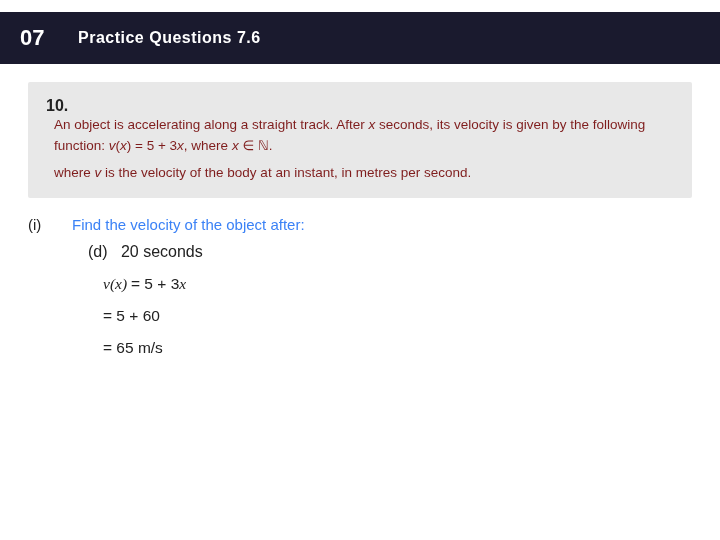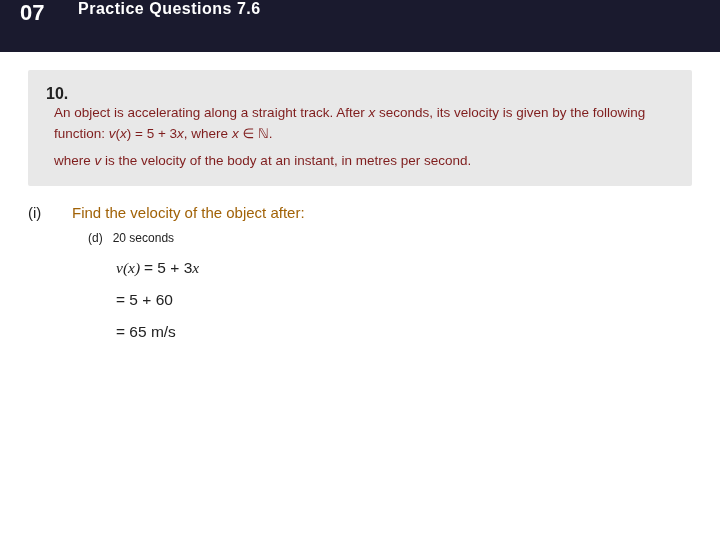--- a/index.html
+++ b/index.html
@@ -17,23 +17,25 @@
     .page {
       width: 720px;
       height: 540px;
       position: relative;
       padding: 0;
     }
 
     
     .header {
       display: flex;
+      align-items: center;
       background: #1a1a2e;
       height: 52px;
       padding: 0 20px;
+      margin-top: 12px;
     }
 
     .header-num {
       color: #ffffff;
       font-family: Arial, sans-serif;
       font-size: 22px;
       font-weight: bold;
       margin-right: 20px;
       min-width: 38px;
     }
@@ -103,39 +105,39 @@
     .part-label {
       font-family: Arial, sans-serif;
       font-size: 15px;
       min-width: 44px;
       color: #222;
     }
 
     .part-text {
       font-family: Arial, sans-serif;
       font-size: 15px;
-      color: #a16207;
+      color: #3b82f6;
     }
 
     .solution-block {
       padding-left: 60px;
       margin-top: 4px;
     }
 
     .sub-part {
       font-family: Arial, sans-serif;
-      font-size: 12px;
+      font-size: 16px;
       margin-bottom: 10px;
     }
 
     .solution-step {
       font-family: Georgia, 'Times New Roman', serif;
       font-size: 15.5px;
       font-style: italic;
-      margin-left: 28px;
+      margin-left: 15px;
       margin-bottom: 6px;
       line-height: 1.7;
     }
 
     .solution-step .normal {
       font-style: normal;
       font-family: Arial, sans-serif;
     }
 
     sup {

